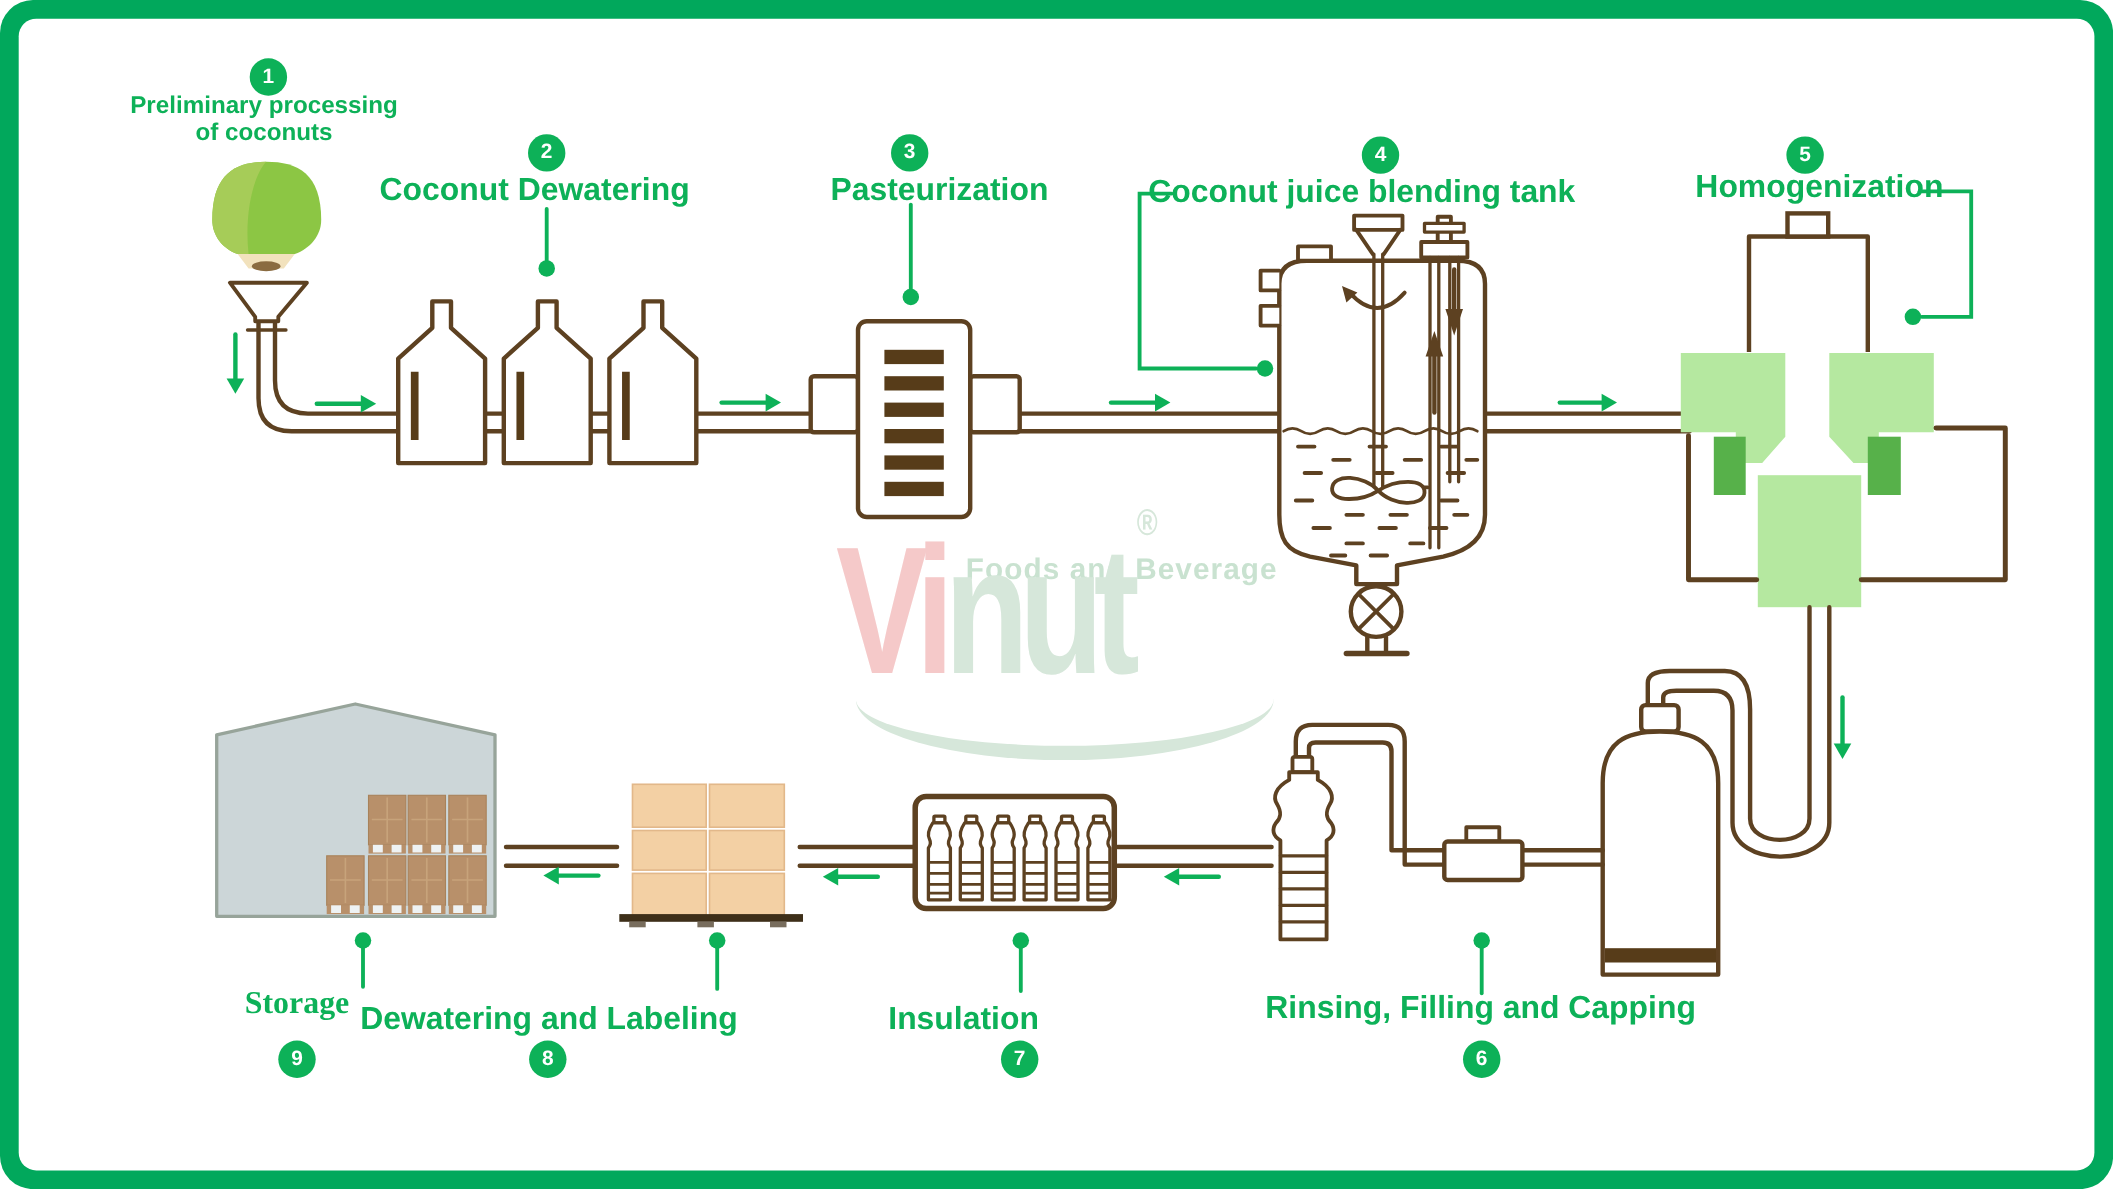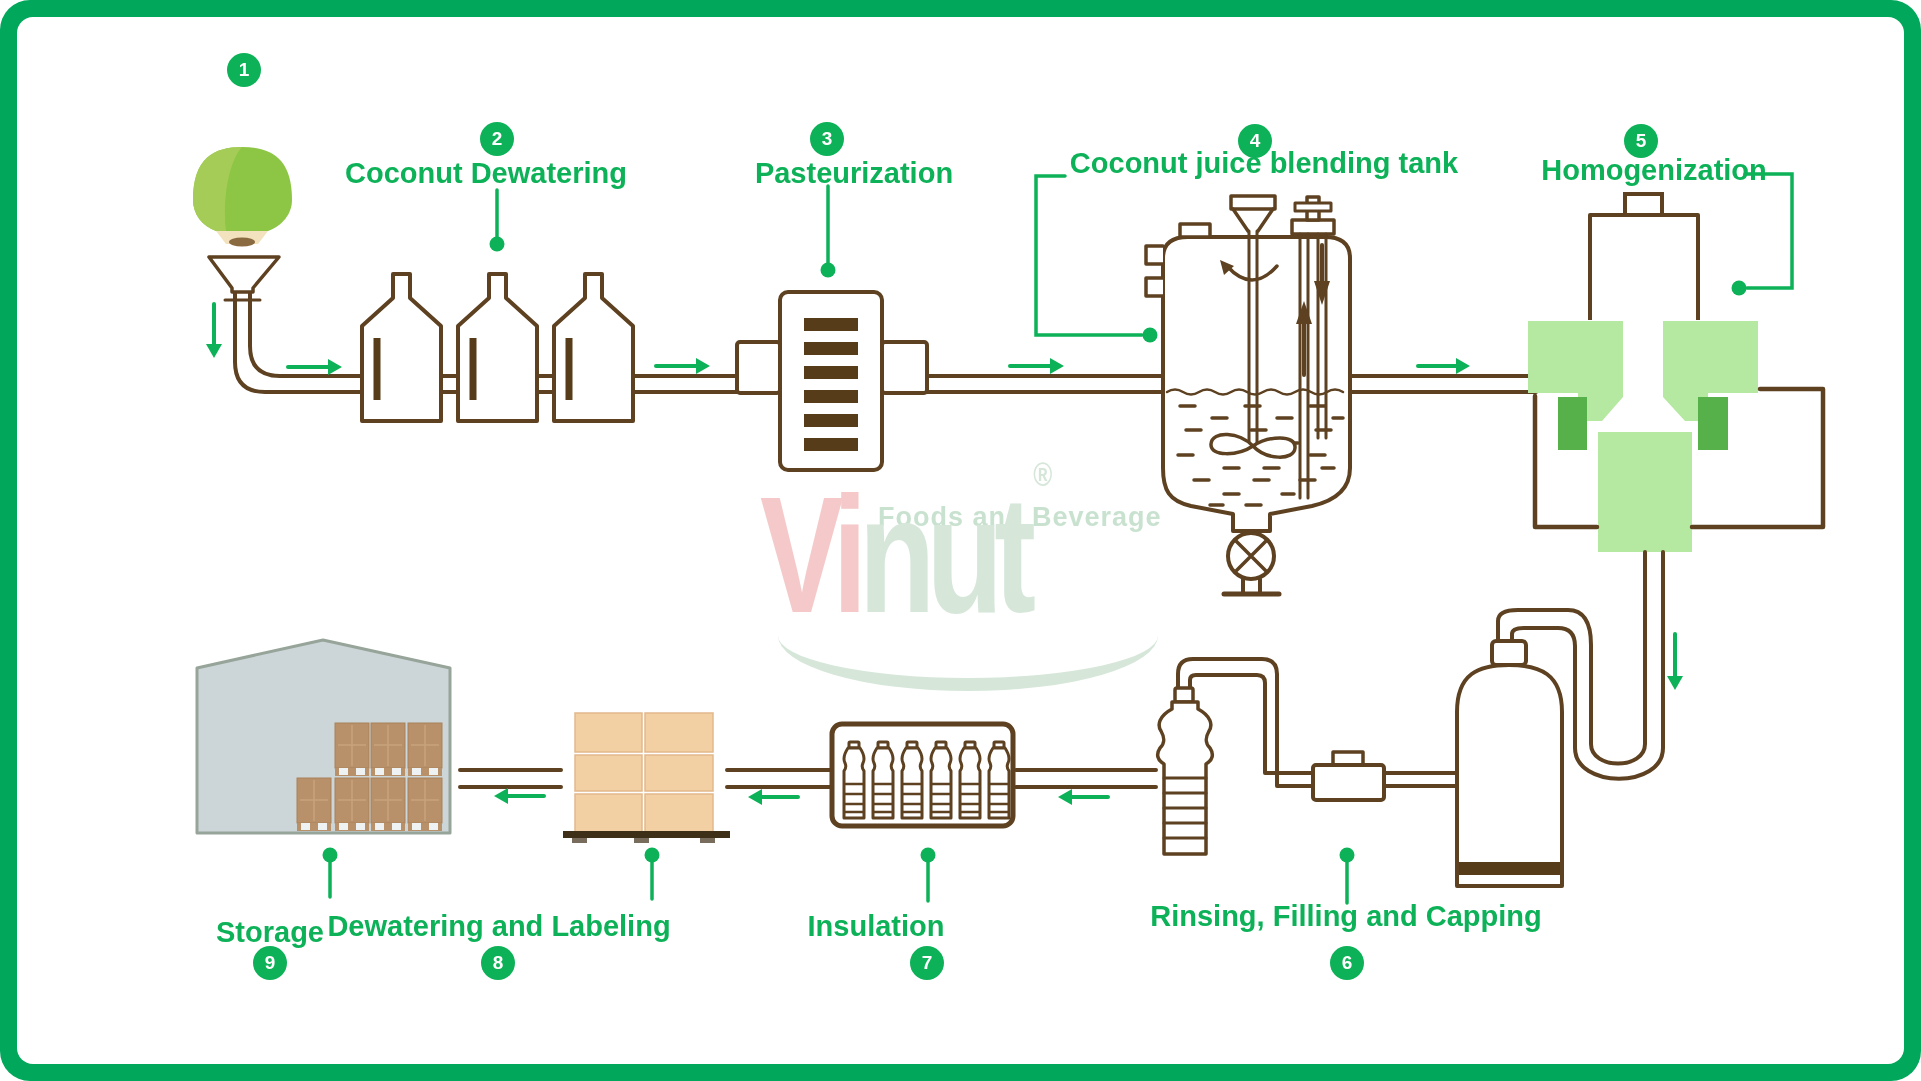--- a/index.html
+++ b/index.html
@@ -228,21 +228,25 @@
   <div class="badge" style="left:227px;top:53px;">1</div>
   <div class="badge" style="left:480px;top:122px;">2</div>
   <div class="badge" style="left:810px;top:122px;">3</div>
   <div class="badge" style="left:1238px;top:124px;">4</div>
   <div class="badge" style="left:1624px;top:124px;">5</div>
   <div class="badge" style="left:1330px;top:946px;">6</div>
   <div class="badge" style="left:910px;top:946px;">7</div>
   <div class="badge" style="left:481px;top:946px;">8</div>
   <div class="badge" style="left:253px;top:946px;">9</div>
 
+  <div class="lbl small" style="left:240px;top:84px;">
+    <div>Preliminary processing</div>
+    <div>of coconuts</div>
+  </div>
   <div class="lbl" style="left:486px;top:161px;">Coconut Dewatering</div>
   <div class="lbl" style="left:854px;top:161px;">Pasteurization</div>
-  <div class="lbl" style="left:1238px;top:151px;margin-left:26px;">Coconut juice blending tank</div>
+  <div class="lbl" style="left:1238px;top:163px;">Coconut juice blending tank</div>
   <div class="lbl" style="left:1642px;top:158px;margin-left:12px;">Homogenization</div>
   <div class="lbl" style="left:1346px;top:904px;">Rinsing, Filling and Capping</div>
   <div class="lbl" style="left:876px;top:914px;">Insulation</div>
   <div class="lbl" style="left:499px;top:914px;">Dewatering and Labeling</div>
-  <div class="lbl" style="left:270px;top:920px;">Storage</div>
+  <div class="lbl" style="left:270px;top:900px;font-family:Liberation Serif, serif;">Storage</div>
 </div>
 
 </body></html>

